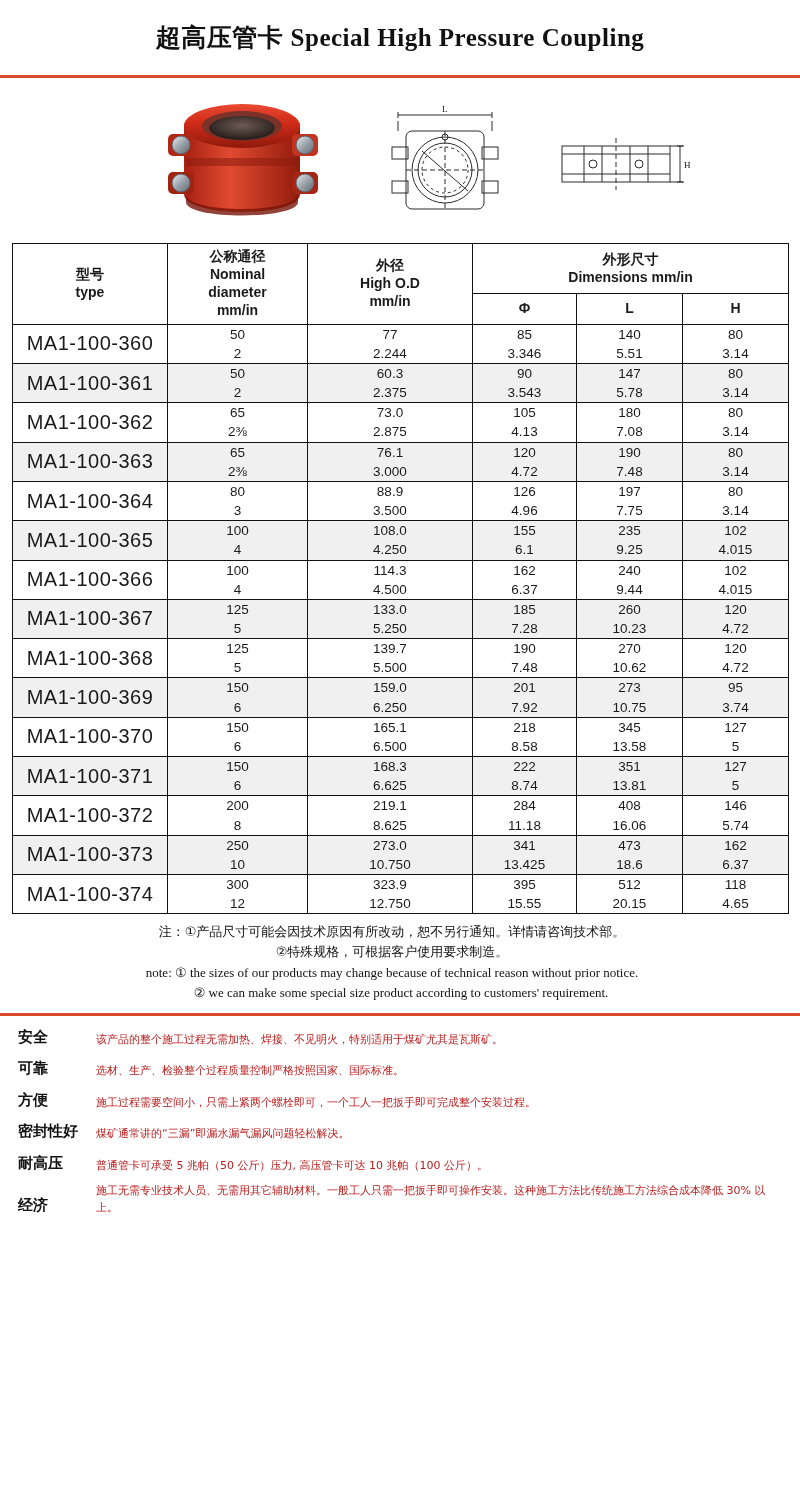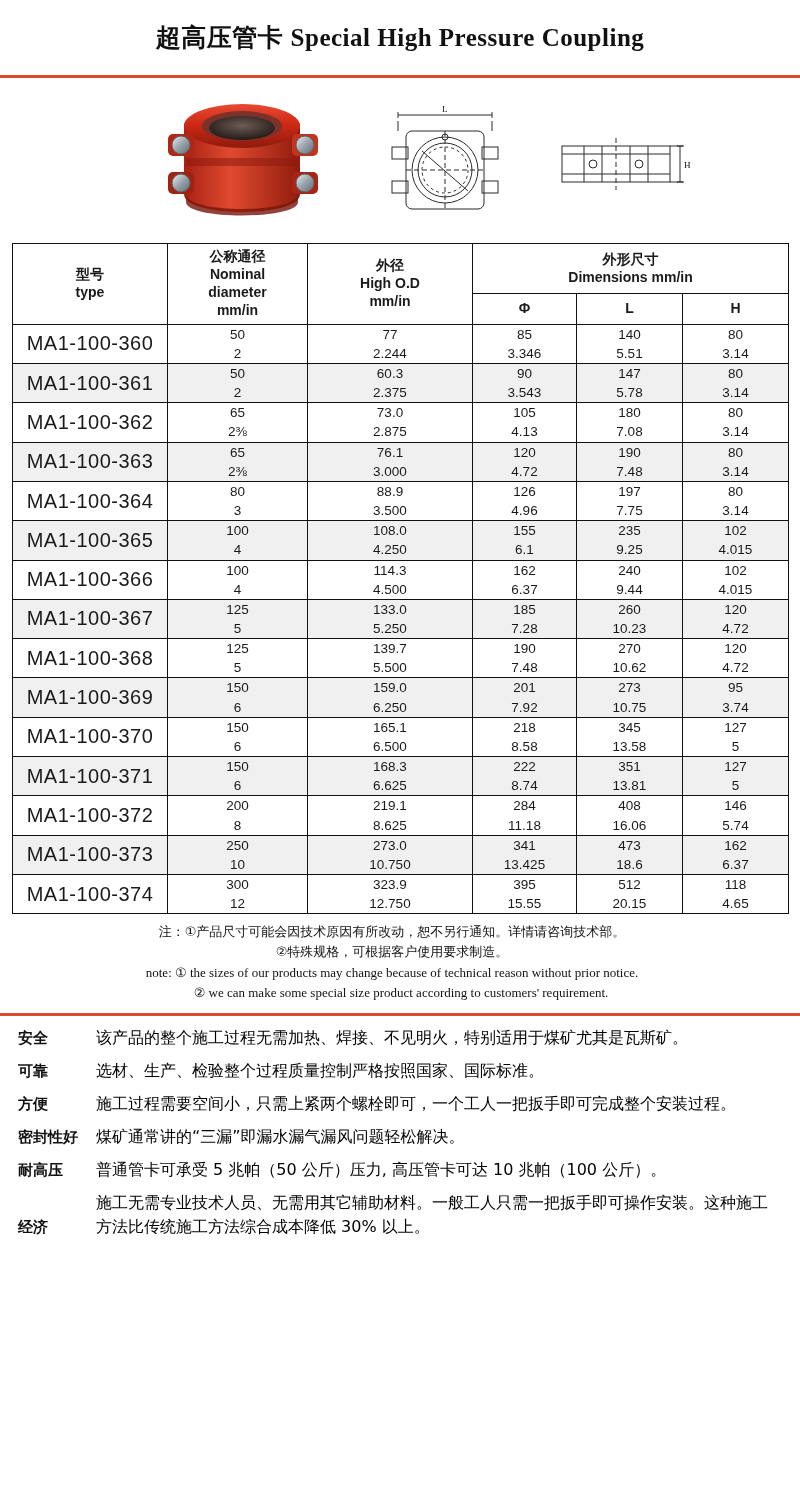--- a/index.html
+++ b/index.html
@@ -120,23 +120,23 @@
   .adv-key {
     flex: 0 0 78px;
     font-size: 15px;
     font-weight: bold;
     color: #111;
     line-height: 1.5;
     white-space: nowrap;
   }
   .adv-text {
     flex: 1 1 auto;
-    font-size: 16px;
+    font-size: 11px;
     line-height: 1.5;
-    color: #000000;
+    color: #b91c1c;
   }
 </style>
 </head>
 <body>
 
 <div class="page">
 
   <div class="header">
     <div class="header-title">
       <span class="cn">超高压管卡</span>

